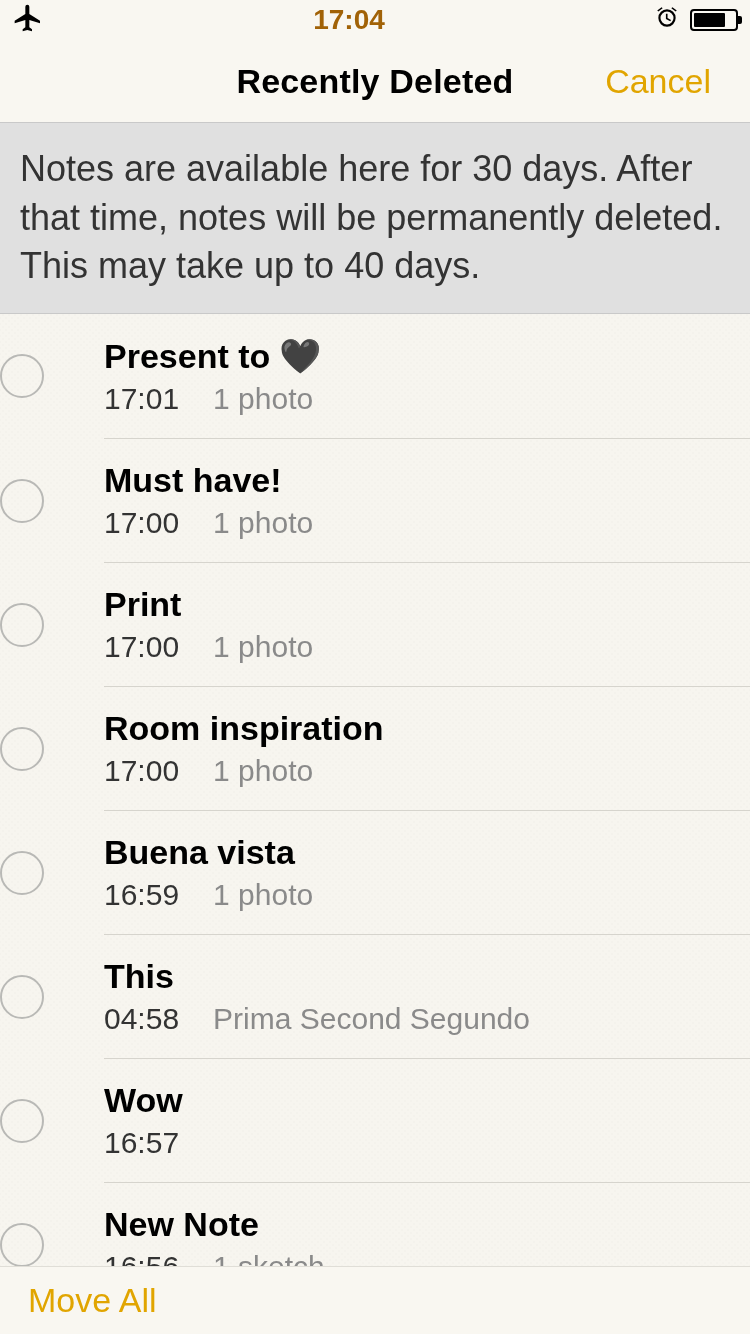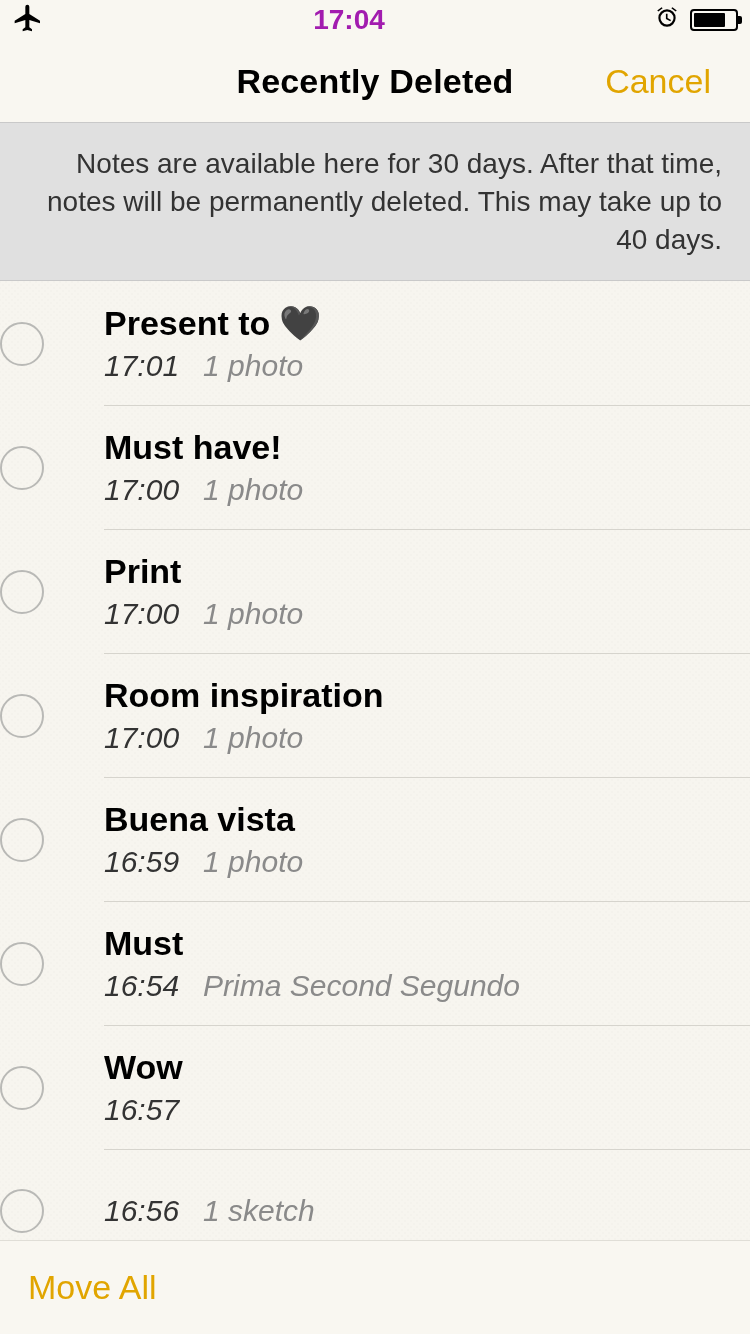--- a/index.html
+++ b/index.html
@@ -19,21 +19,21 @@
   
   .status-bar {
     height: 40px;
     padding: 0 12px;
     display: flex;
     align-items: center;
     justify-content: space-between;
     background: #f9f7f1;
   }
   .status-left, .status-right { display: flex; align-items: center; gap: 10px; }
-  .status-center { font-size: 28px; font-weight: 600; color:#a21caf; }
+  .status-center { font-size: 28px; font-weight: 600; color:#a16207; }
   .airplane-icon svg { width: 32px; height: 32px; }
   .alarm-icon svg { width: 26px; height: 26px; }
   .battery {
     width: 48px; height: 22px;
     border: 2px solid #000; border-radius: 4px;
     position: relative;
   }
   .battery::after {
     content: ""; position: absolute; right: -6px; top: 5px;
     width: 4px; height: 8px; background: #000; border-radius: 0 2px 2px 0;
@@ -56,23 +56,23 @@
   .nav-cancel {
     position: absolute; right: 39px; top: 50%; transform: translateY(-50%);
     font-size: 34px; color: #e1a500; font-weight: 400;
   }
 
   
   .info-banner {
     background: #e0e0e0;
     border-top: 1px solid #c9c9c9;
     border-bottom: 1px solid #c9c9c9;
-    padding: 22px 28px;
-    text-align: right;
-    font-size: 28px;
+    padding: 22px 20px;
+    text-align: left;
+    font-size: 36px;
     line-height: 1.35;
     color: #333;
   }
 
   
   .notes-list { flex: 1; overflow: hidden; }
   .note-row {
     display: flex;
     align-items: center;
     min-height: 122px;
@@ -93,30 +93,29 @@
     font-size: 34px;
     font-weight: 700;
     color: #000;
     margin-bottom: 6px;
     display: flex;
     align-items: center;
     gap: 6px;
   }
   .note-meta {
     display: flex;
-    gap: 24px;
+    gap: 34px;
     font-size: 30px;
-    font-style: italic;
   }
   .note-time { color: #333; }
   .note-preview { color: #8a8a8a; }
 
   
   .toolbar {
-    height: 94px;
+    height: 68px;
     display: flex;
     align-items: center;
     justify-content: space-between;
     padding: 0 28px;
     background: #f9f7f1;
     border-top: 1px solid #e0ded7;
   }
   .toolbar-btn { font-size: 34px; color: #e1a500; }
 </style>
 </head>
@@ -203,41 +202,42 @@
       <div class="note-meta">
         <span class="note-time">16:59</span>
         <span class="note-preview">1 photo</span>
       </div>
     </div>
   </div>
 
   <div class="note-row">
     <div class="select-circle"></div>
     <div class="note-body">
-      <div class="note-title">Must</div>
-      <div class="note-meta">
-        <span class="note-time">16:54</span>
+      <div class="note-title">This</div>
+      <div class="note-meta">
+        <span class="note-time">04:58</span>
         <span class="note-preview">Prima Second Segundo</span>
       </div>
     </div>
   </div>
 
   <div class="note-row">
     <div class="select-circle"></div>
     <div class="note-body">
       <div class="note-title">Wow</div>
       <div class="note-meta">
         <span class="note-time">16:57</span>
       </div>
     </div>
   </div>
 
   <div class="note-row">
     <div class="select-circle"></div>
     <div class="note-body">
+      <div class="note-title">New Note</div>
       <div class="note-meta">
         <span class="note-time">16:56</span>
         <span class="note-preview">1 sketch</span>
       </div>
     </div>
   </div>
 
 </div>
 
 <div class="toolbar">

